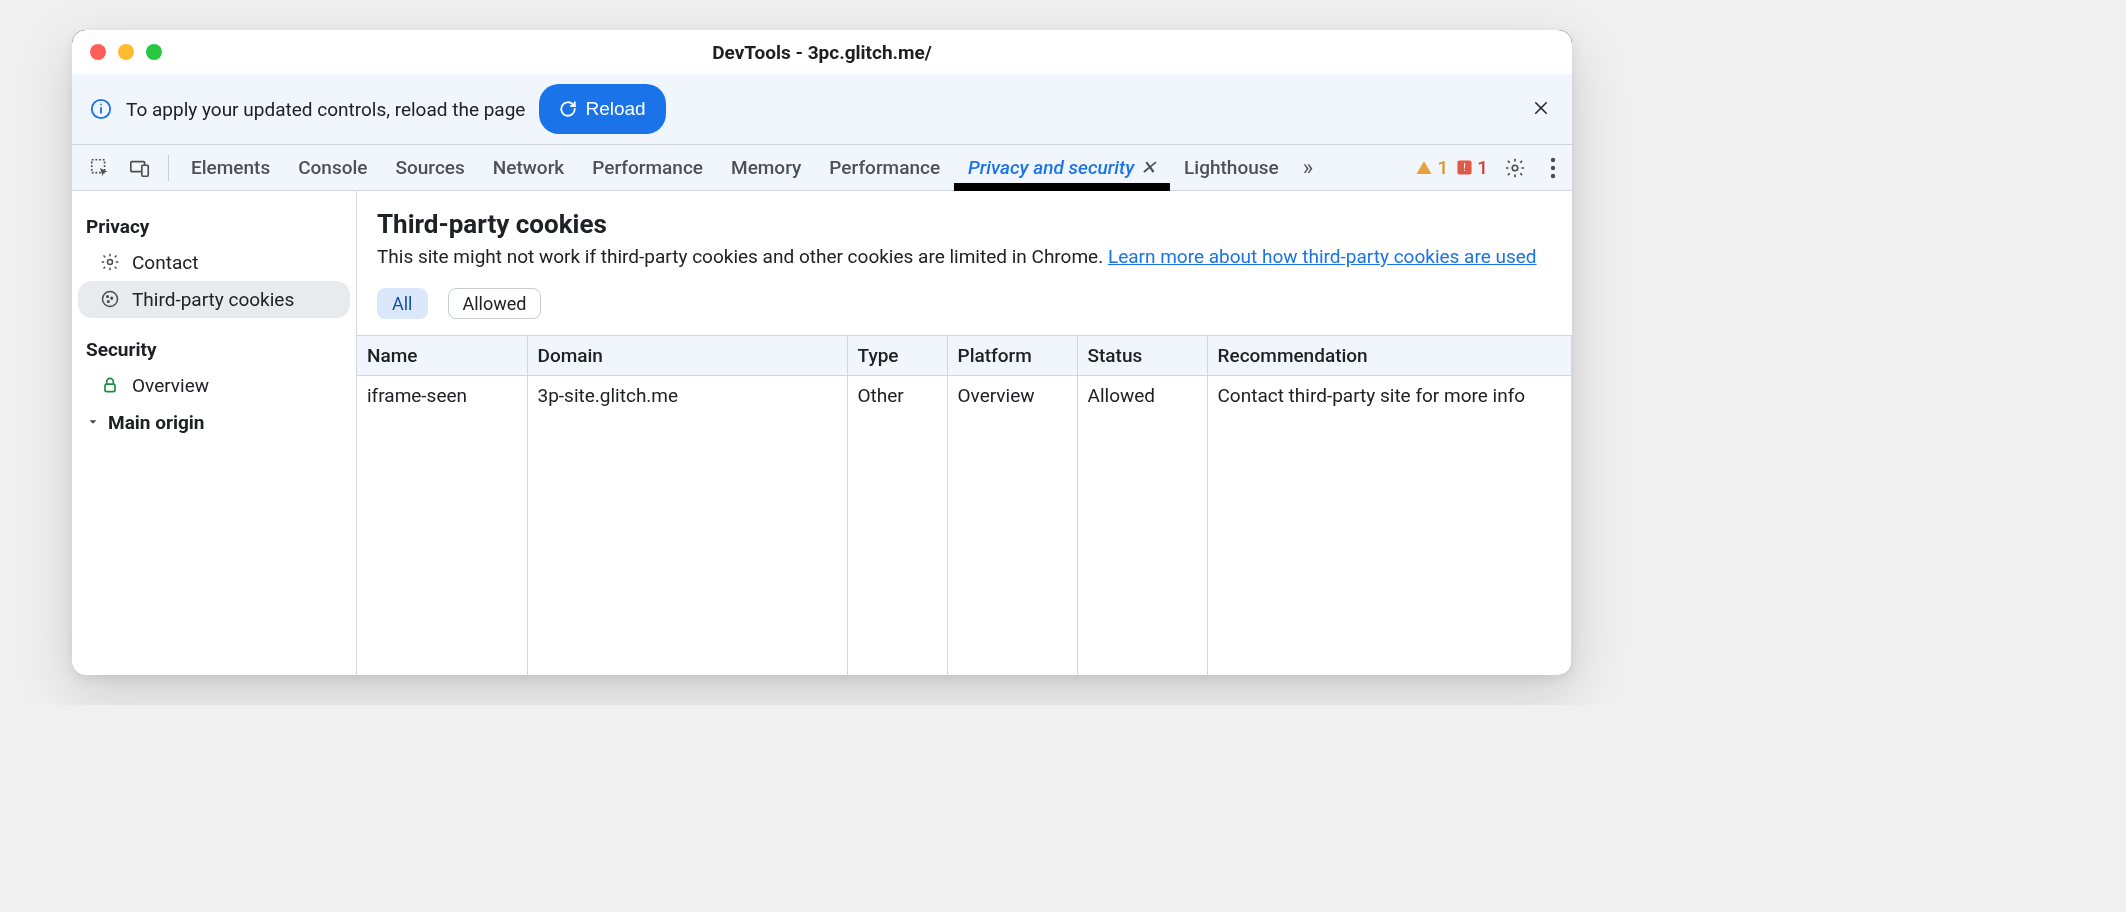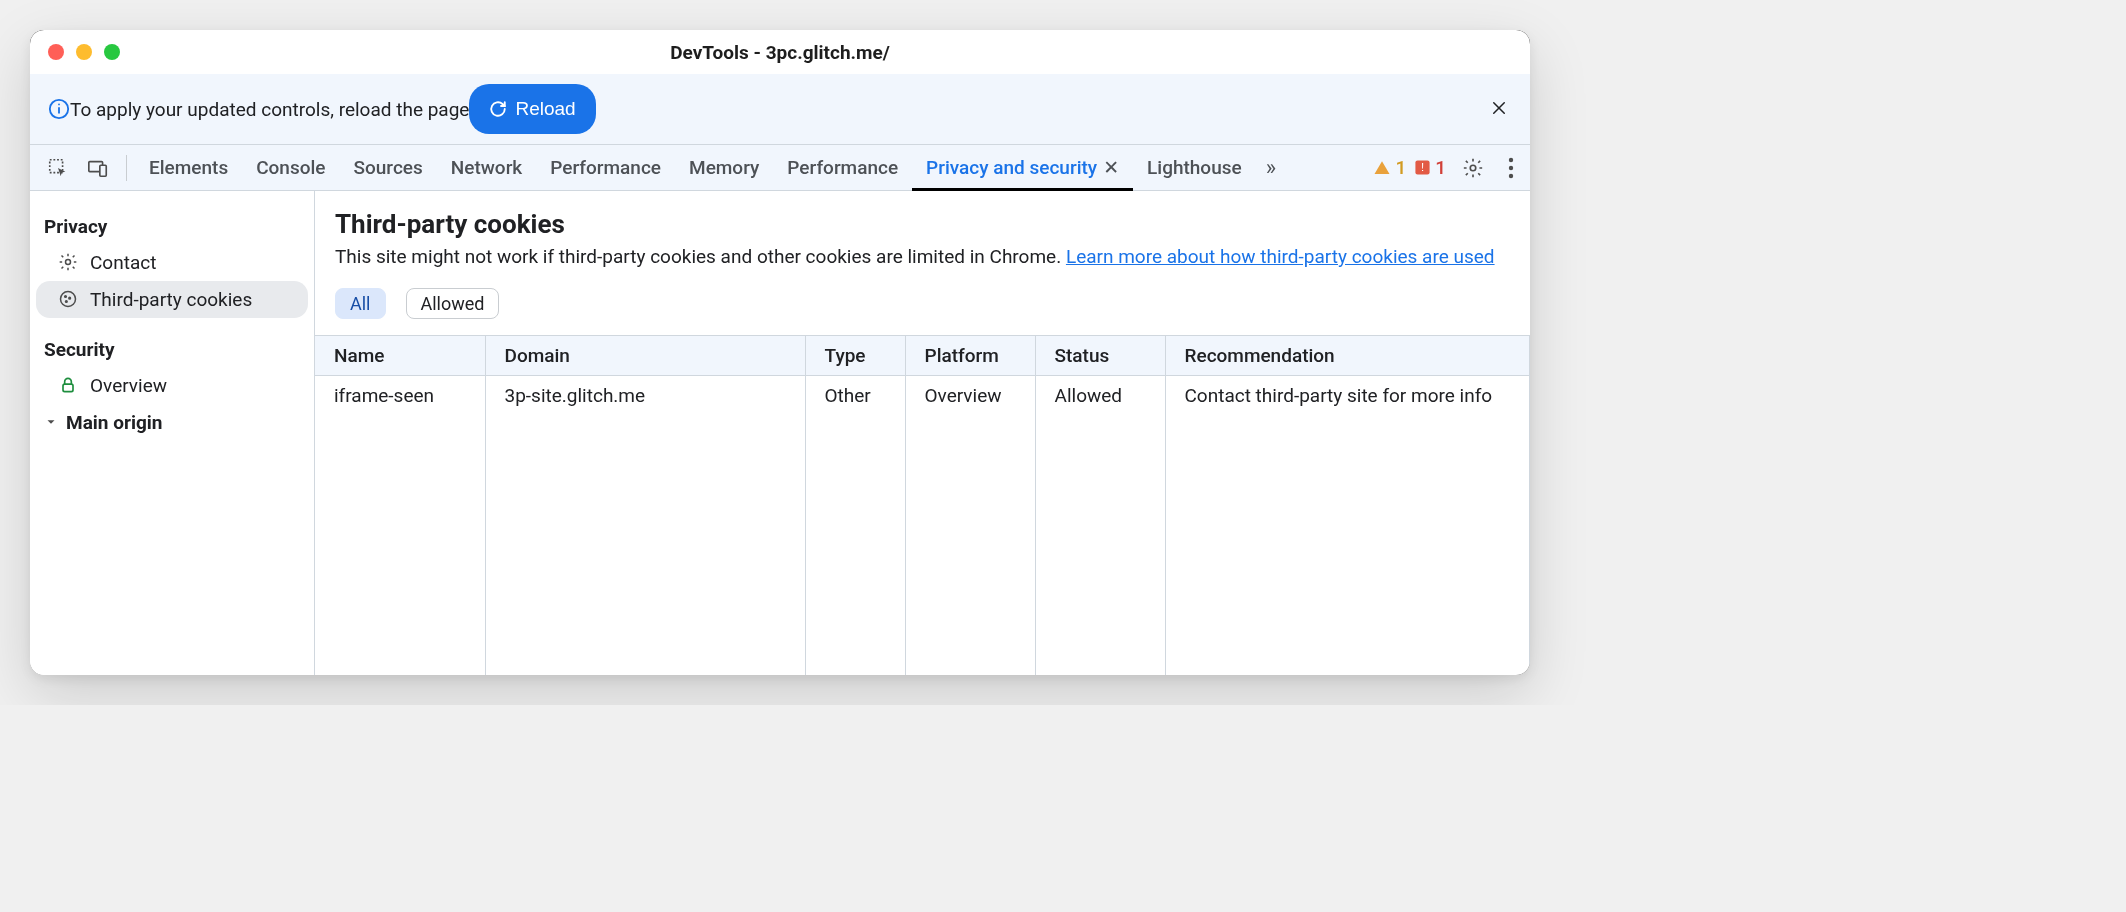--- a/index.html
+++ b/index.html
@@ -9,20 +9,21 @@
     padding: 30px;
     font-size: 19px;
     color: #202124;
   }
   .window {
     width: 1500px;
     background: #404040;
     border-radius: 14px;
     box-shadow: 0 20px 60px rgba(0,0,0,0.15), 0 4px 12px rgba(0,0,0,0.08);
     overflow: hidden;
+    margin-left: 42px;
   }
   .titlebar {
     height: 44px;
     display: flex;
     align-items: center;
     position: relative;
     background: #fff;
     border-top-left-radius: 14px;
     border-top-right-radius: 14px;
   }
@@ -41,20 +42,21 @@
     position: absolute;
     left: 50%;
     transform: translateX(-50%);
     font-weight: 700;
     color: #1e1e1e;
   }
   .infobar {
     display: flex;
     align-items: center;
     padding: 10px 18px;
+    gap: 14px;
     background: #f1f6fd;
     border-bottom: 1px solid #d0d7de;
   }
   .info-icon {
     width: 22px; height: 22px;
     display:inline-flex;align-items:center;justify-content:center;
   }
   .info-text { color: #202124; }
   .reload-btn {
     background: #1a73e8;
@@ -100,21 +102,22 @@
   .tab {
     padding: 0 14px;
     height: 46px;
     line-height: 46px;
     color: #4d5156;
     cursor: pointer;
     font-weight: 500;
   }
   .tab.active {
     color: #1a73e8;
-    border-bottom: 3px solid #000000;
+    border-bottom: 8px solid #000000;
+    font-style: italic;
   }
   .tab .tab-close { margin-left: 6px; color: #4d5156; font-weight: 400; }
   .more-tabs { padding: 0 10px; color:#4d5156; font-size: 22px; cursor:pointer; }
   .tab-right {
     margin-left: auto;
     display: flex;
     align-items: center;
     gap: 8px;
   }
   .warn-tri { color:#d29b22; display:inline-flex; align-items:center; gap:4px; font-weight:500;}
@@ -184,21 +187,21 @@
     overflow: auto;
     border-top: 1px solid #d0d7de;
   }
   table.data {
     border-collapse: collapse;
     width: 100%;
     height: 100%;
   }
   table.data th, table.data td {
     text-align: left;
-    padding: 8px 19px;
+    padding: 8px 10px;
     border-right: 1px solid #d0d7de;
     vertical-align: top;
   }
   table.data th {
     background: #f1f6fd;
     font-weight: 500;
     color: #202124;
     border-bottom: 1px solid #d0d7de;
   }
   table.data tr.filler td { height: 100%; border-bottom: none; }

